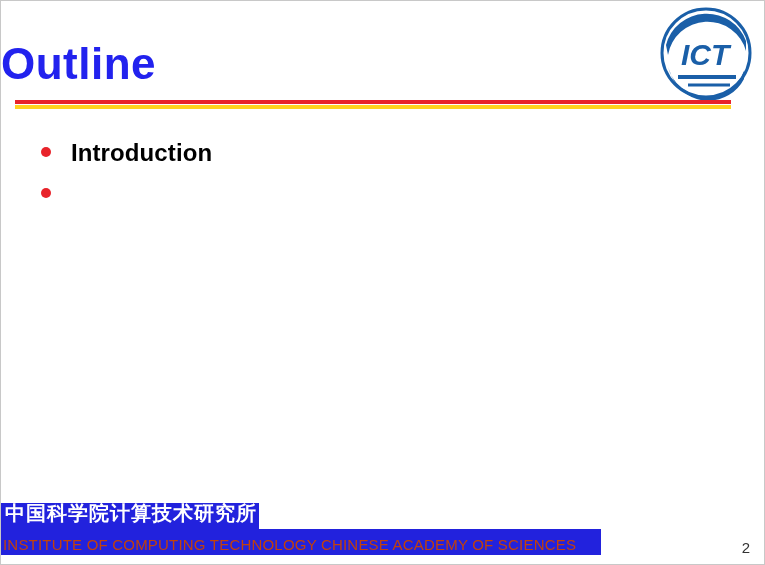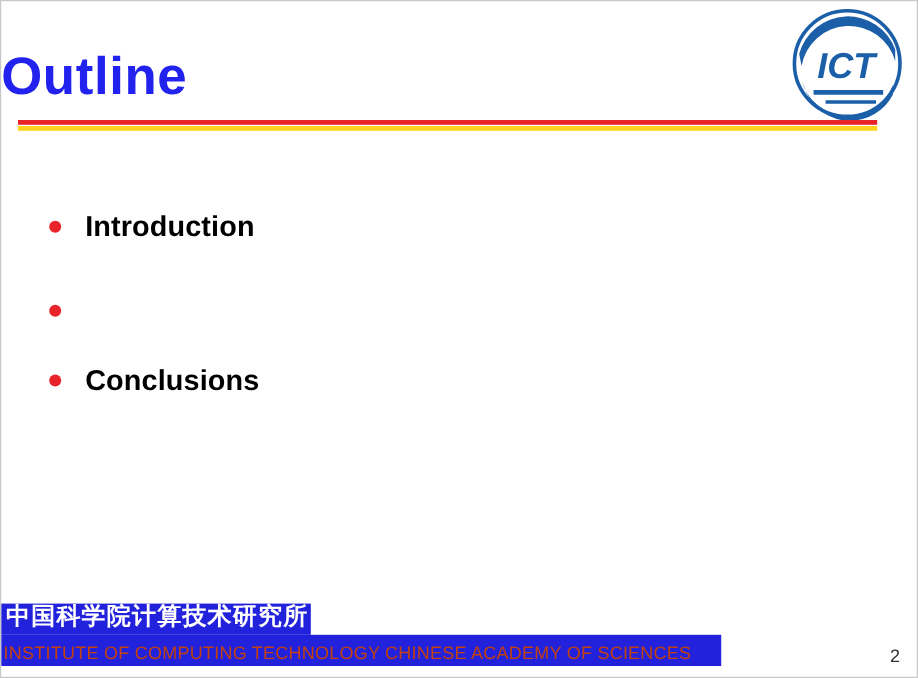--- a/index.html
+++ b/index.html
@@ -67,21 +67,20 @@
   .bullets {
     position: absolute;
     left: 32px;
     top: 135px;
     width: 610px;
   }
   .bullet-row {
     display: flex;
     align-items: flex-start;
     margin-bottom: 8px;
-    margin-top: 37px;
   }
   .bullet-dot {
     flex: 0 0 auto;
     width: 10px;
     height: 10px;
     border-radius: 50%;
     background: #e8232a;
     margin: 11px 20px 0 8px;
   }
   .bullet-text {
@@ -163,24 +162,20 @@
   <div class="rule-yellow"></div>
 
   <div class="bullets">
     <div class="bullet-row">
       <span class="bullet-dot"></span>
       <span class="bullet-text">Introduction</span>
     </div>
     <div class="bullet-row">
       <span class="bullet-dot"></span>
     </div>
-    <div class="bullet-row">
-      <span class="bullet-dot"></span>
-      <span class="bullet-text">Conclusions</span>
-    </div>
   </div>
 
   <div class="footer-cn"></div>
   <div class="footer-cn-text">中国科学院计算技术研究所</div>
 
   <div class="footer-bar"></div>
   <div class="footer-text">INSTITUTE OF COMPUTING TECHNOLOGY   CHINESE ACADEMY OF SCIENCES</div>
 
   <div class="page-number">2</div>
 

